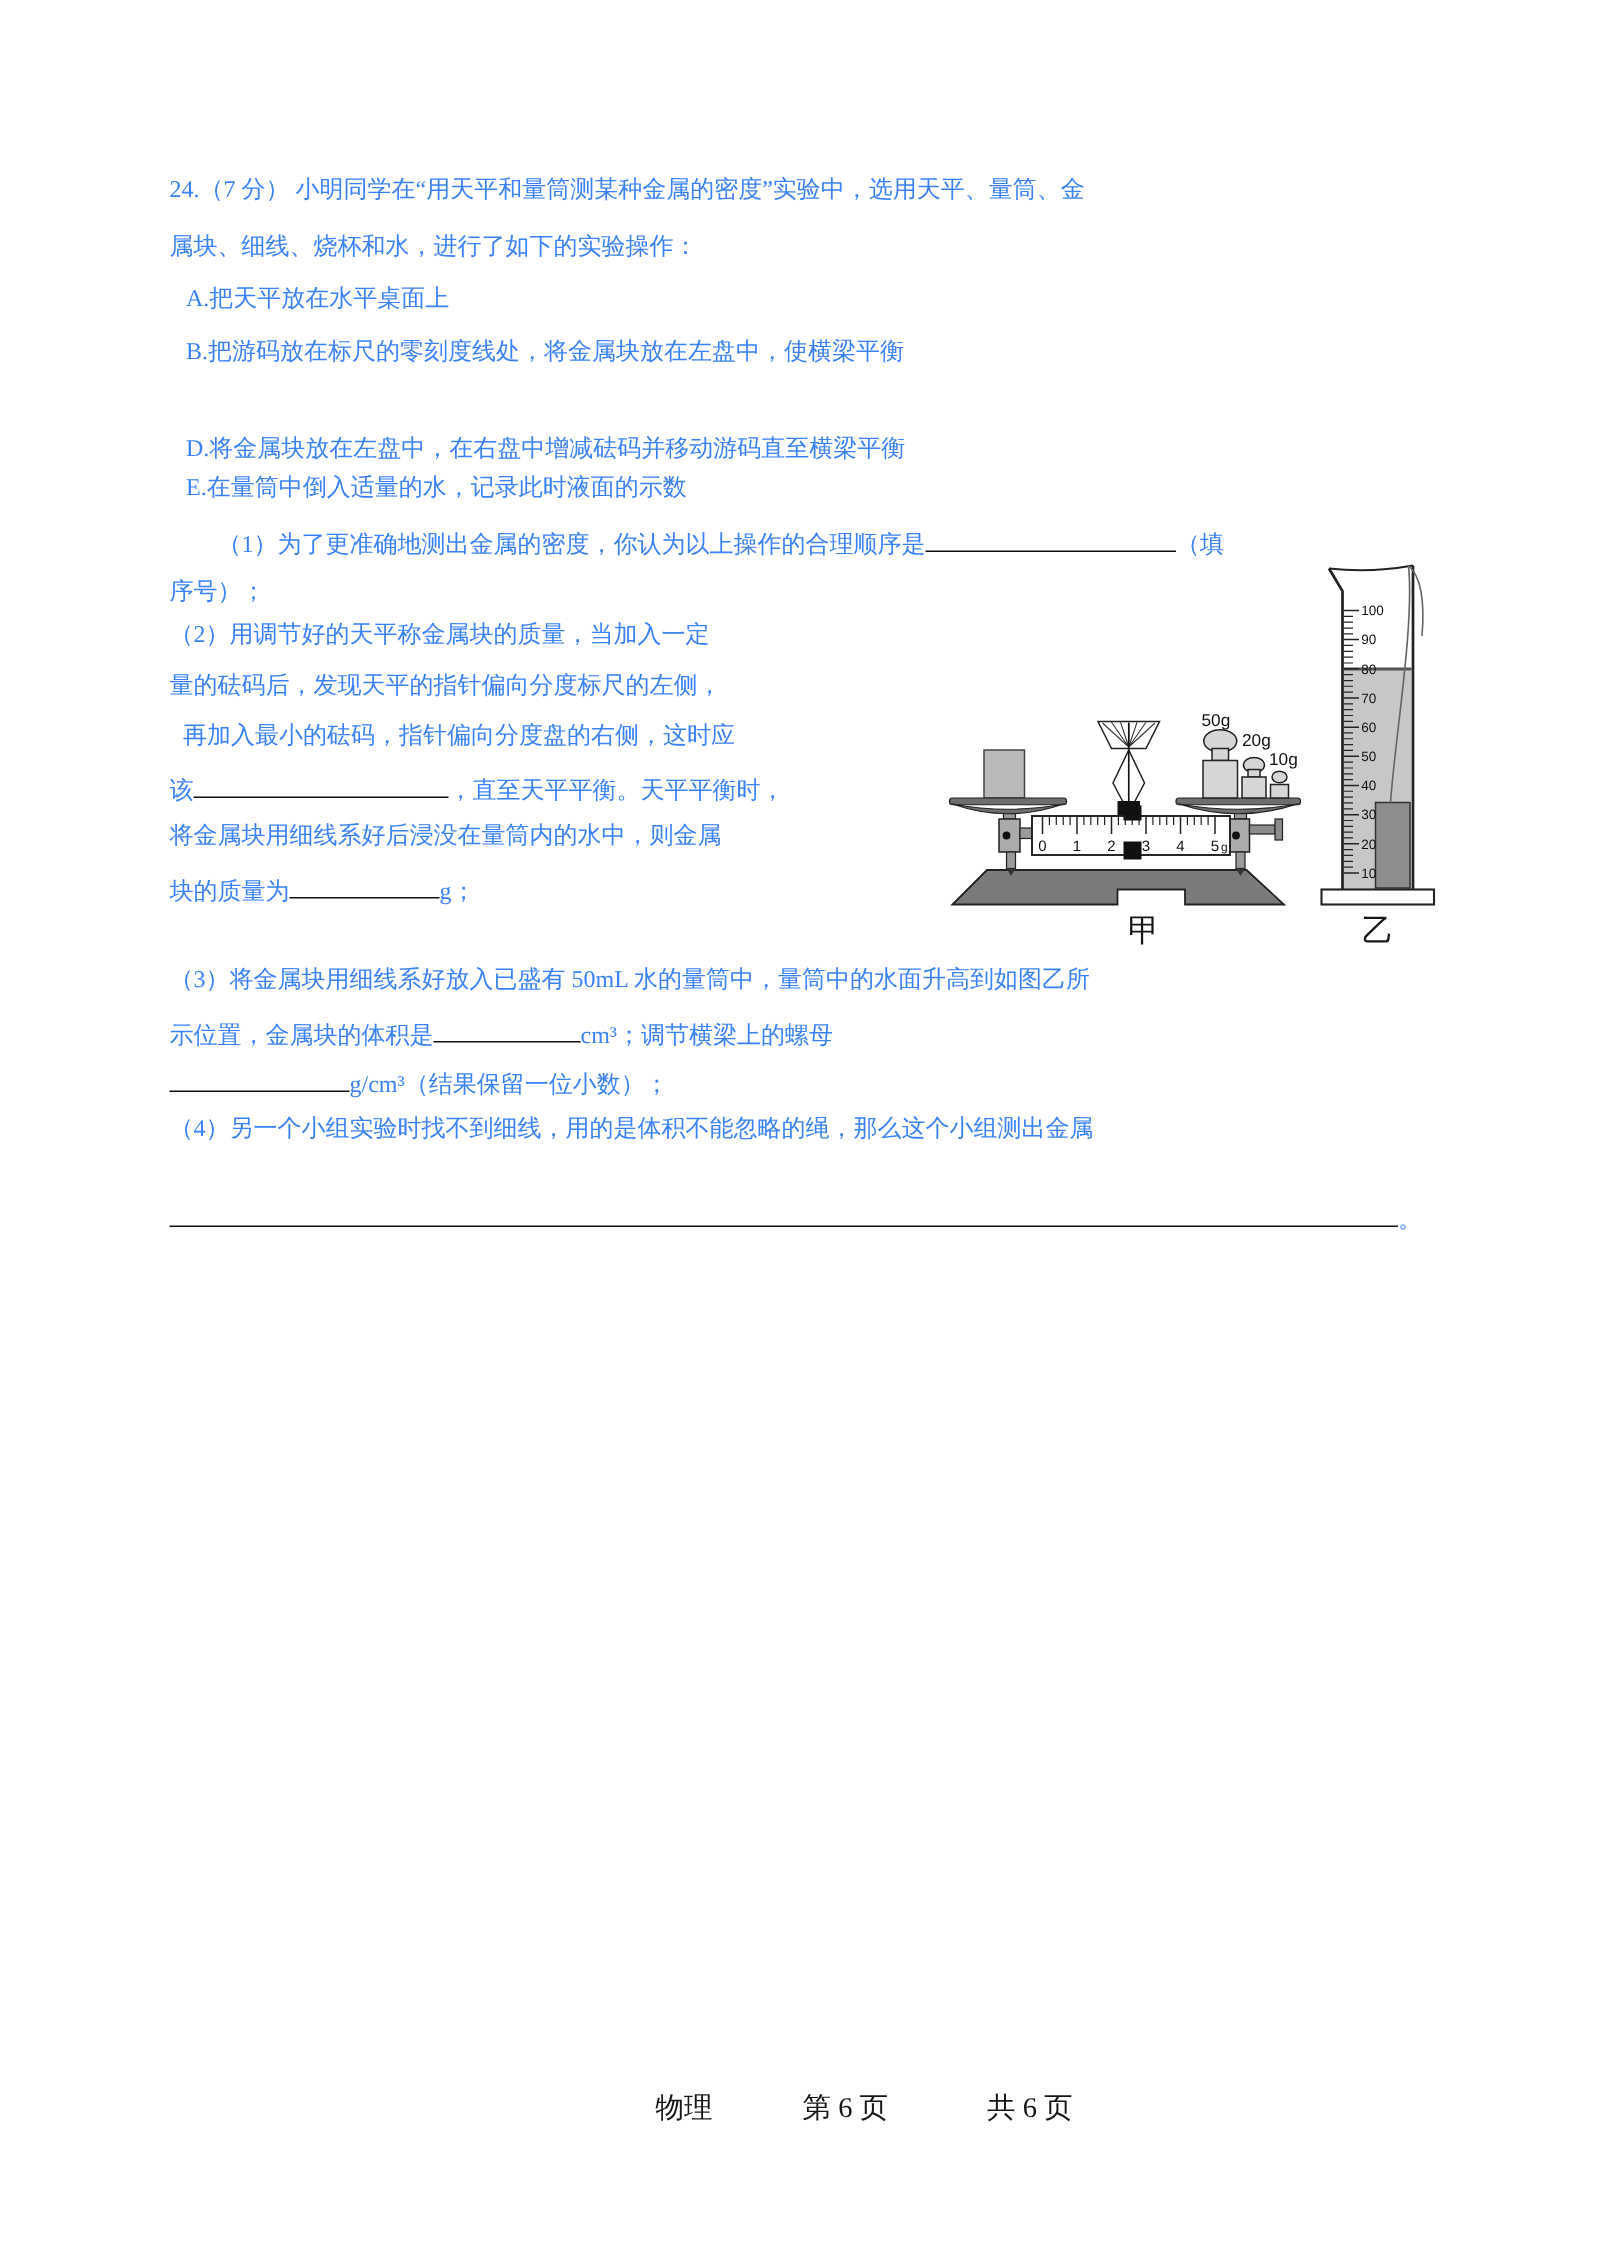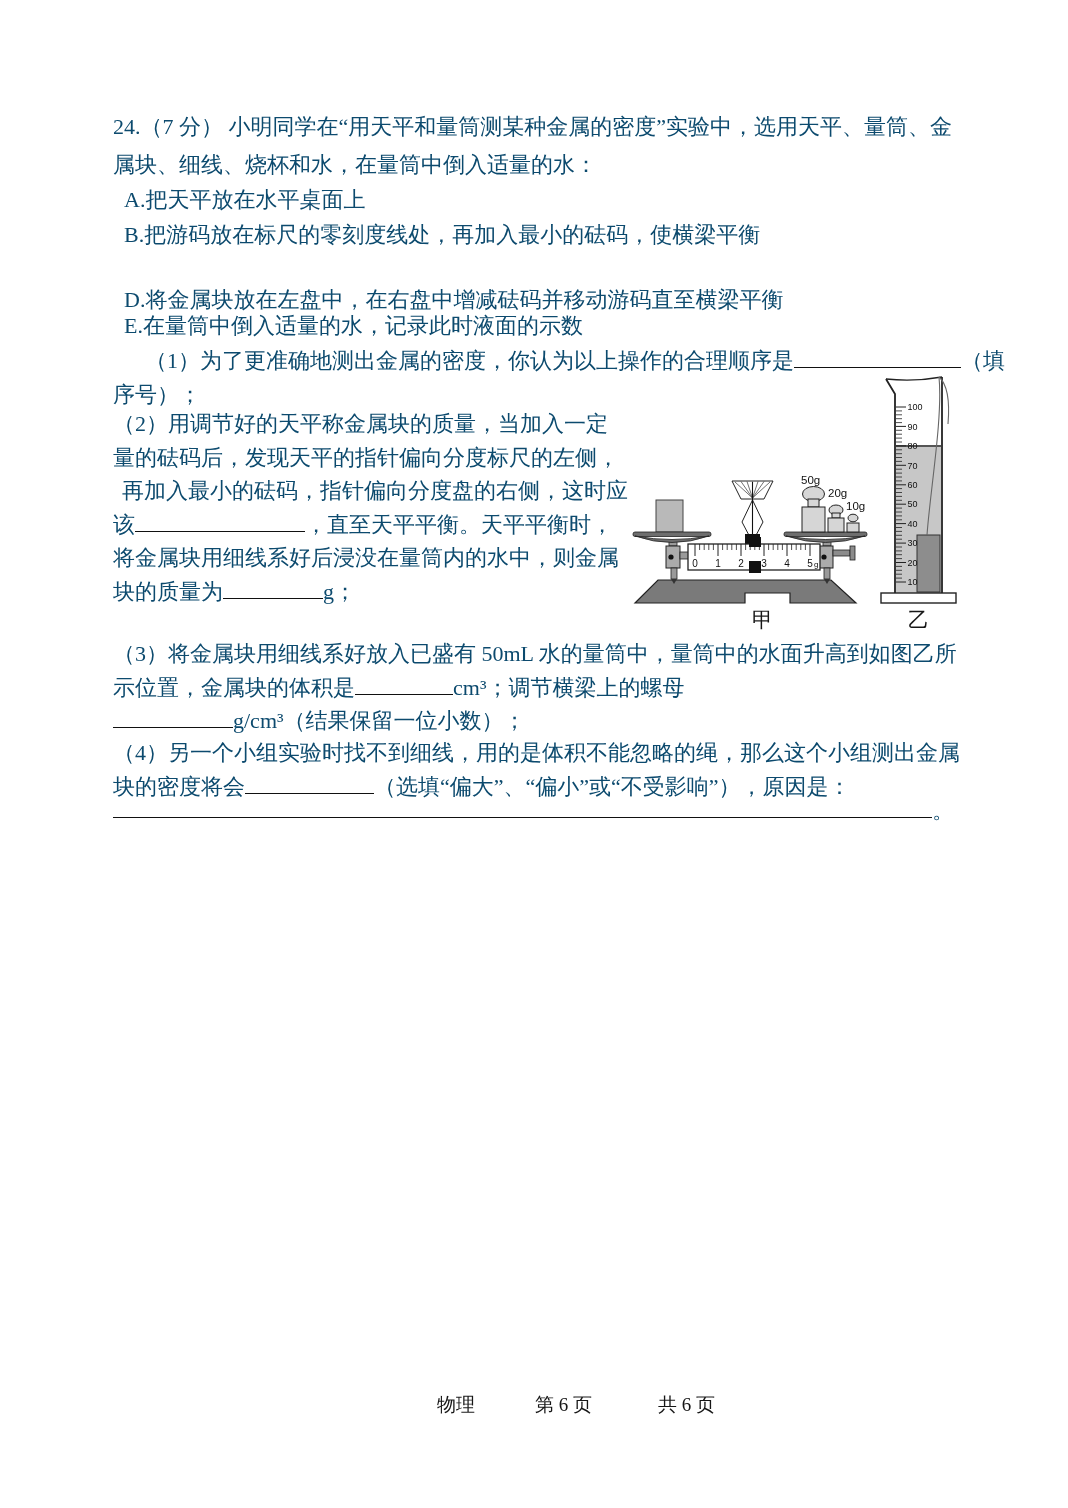--- a/index.html
+++ b/index.html
@@ -1,43 +1,43 @@
 <!DOCTYPE html>
 <html><head>
 <meta charset="utf-8">
 <style>
   html,body{margin:0;padding:0;background:#e8e8e8;}
   .page{
     position:relative;width:1068px;height:1508px;background:#ffffff;margin:0 auto;
     font-family:"Liberation Serif","DejaVu Serif",serif;color:#161616;overflow:hidden;
   }
-  .line{position:absolute;white-space:nowrap;font-size:22px;line-height:24px;color:#0c4a6e;}
+  .line{position:absolute;white-space:nowrap;font-size:16px;line-height:24px;color:#3b82f6;}
   .opt{left:124px;text-align:center;}
   .blank{display:inline-block;border-bottom:1.6px solid #111;height:19px;vertical-align:baseline;}
   .b1{width:167px;} .b2{width:170px;} .b3{width:100px;} .b4{width:98px;}
   .b5{width:120px;} .b6{width:129px;} .b7{width:819px;}
   .fig{position:absolute;}
   .fig-caption{position:absolute;font-size:21px;color:#161616;}
   .footer-text{position:absolute;top:1392px;font-size:19px;color:#161616;margin-left:46px;}
   svg text{font-family:"Liberation Sans","DejaVu Sans",sans-serif;fill:#111;}
   .beamnum{font-size:10px;}
   .beamunit{font-size:8px;}
   .cylnum{font-size:9px;}
   .wlabel{font-size:11.5px;}
 </style>
 </head>
 <body>
 
 <div class="page">
 
   <div class="line" style="left:113px;top:115px;">24.（7 分） 小明同学在“用天平和量筒测某种金属的密度”实验中，选用天平、量筒、金</div>
-  <div class="line" style="left:113px;top:153px;">属块、细线、烧杯和水，在量筒中倒入适量的水：</div>
+  <div class="line" style="left:113px;top:153px;">属块、细线、烧杯和水，进行了如下的实验操作：</div>
 
   <div class="line opt" style="top:188px;">A.把天平放在水平桌面上</div>
-  <div class="line opt" style="top:223px;">B.把游码放在标尺的零刻度线处，再加入最小的砝码，使横梁平衡</div>
+  <div class="line opt" style="top:223px;">B.把游码放在标尺的零刻度线处，将金属块放在左盘中，使横梁平衡</div>
   <div class="line opt" style="top:288px;">D.将金属块放在左盘中，在右盘中增减砝码并移动游码直至横梁平衡</div>
   <div class="line opt" style="top:314px;">E.在量筒中倒入适量的水，记录此时液面的示数</div>
 
   <div class="line" style="left:113px;top:348px;margin-left:32px;">
     <span>（1）为了更准确地测出金属的密度，你认为以上操作的合理顺序是</span><span class="blank b1"></span><span>（填</span>
   </div>
   <div class="line" style="left:113px;top:383px;">序号）；</div>
 
   <div class="line" style="left:113px;top:412px;">（2）用调节好的天平称金属块的质量，当加入一定</div>
   <div class="line" style="left:113px;top:446px;">量的砝码后，发现天平的指针偏向分度标尺的左侧，</div>
@@ -52,23 +52,20 @@
 
   <div class="line" style="left:113px;top:642px;">（3）将金属块用细线系好放入已盛有 50mL 水的量筒中，量筒中的水面升高到如图乙所</div>
   <div class="line" style="left:113px;top:675px;">
     <span>示位置，金属块的体积是</span><span class="blank b4"></span><span>cm³；调节横梁上的螺母</span>
   </div>
   <div class="line" style="left:113px;top:708px;">
     <span class="blank b5"></span><span>g/cm³（结果保留一位小数）；</span>
   </div>
 
   <div class="line" style="left:113px;top:741px;">（4）另一个小组实验时找不到细线，用的是体积不能忽略的绳，那么这个小组测出金属</div>
-  <div class="line" style="left:113px;top:774px;">
-    <span>块的密度将会</span><span class="blank b6"></span><span>（选填“偏大”、“偏小”或“不受影响”），原因是：</span>
-  </div>
   <div class="line" style="left:113px;top:798px;">
     <span class="blank b7"></span><span>。</span>
   </div>
 
   <svg class="fig" style="left:628px;top:470px;" width="245" height="140" viewBox="0 0 245 140">
 
     <path d="M7,133 L30,110 H203 L228,133 H162 V123 H117 V133 Z" fill="#7a7a7a" stroke="#222" stroke-width="1.2"></path>
 
     <g>
       <rect x="41" y="71" width="8" height="5" fill="#9a9a9a" stroke="#222" stroke-width="0.8"></rect>

